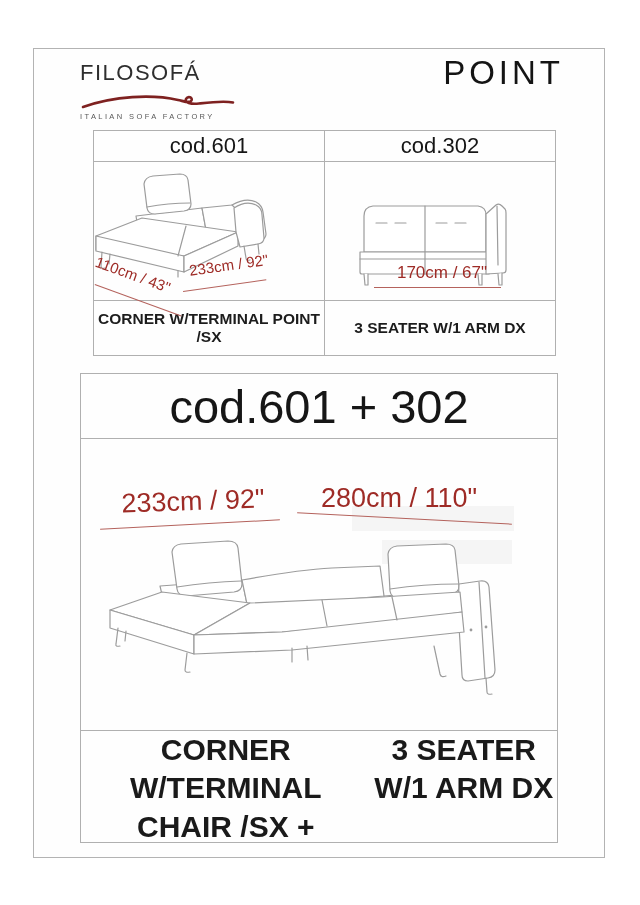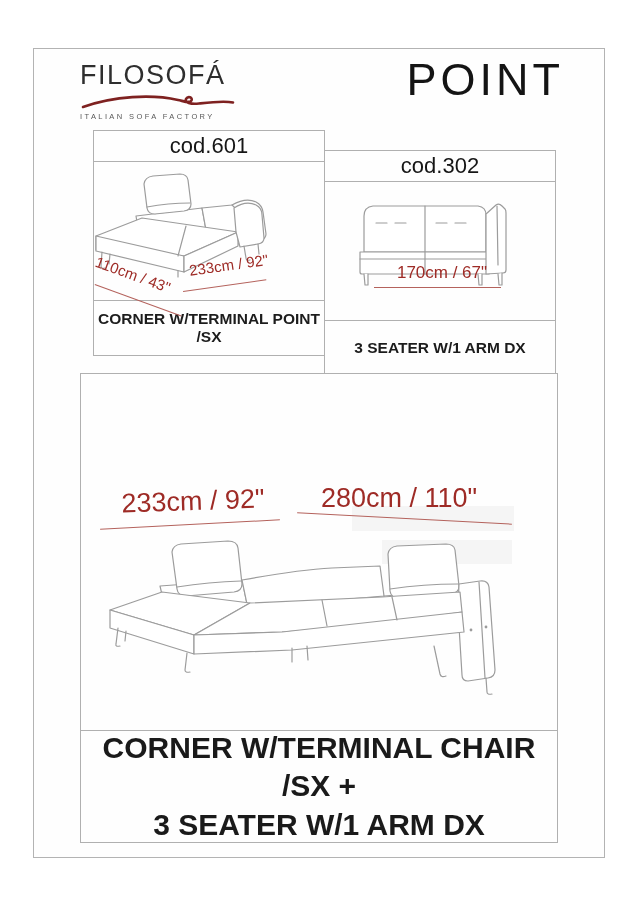--- a/index.html
+++ b/index.html
@@ -7,40 +7,40 @@
     position:relative;width:640px;height:905px;background:#ffffff;
     font-family:"Liberation Sans",sans-serif;overflow:hidden;
   }
   .frame{
     position:absolute;left:33px;top:48px;width:572px;height:810px;
     box-sizing:border-box;border:1px solid #b3b3b3;background:#fefefe;
   }
   
   .logo-wrap{position:absolute;left:80px;top:60px;width:158px;}
   .logo-name{
-    font-size:27px;letter-spacing:1.5px;color:#2e2e2e;font-weight:400;
+    font-size:22px;letter-spacing:1.5px;color:#2e2e2e;font-weight:400;
     white-space:nowrap;
   }
   .logo-swoosh{position:absolute;left:0px;top:32px;width:156px;height:20px;}
   .logo-tagline{
     position:absolute;left:0px;top:52px;width:156px;text-align:left;
     font-size:7.5px;letter-spacing:2.4px;color:#585858;white-space:nowrap;
   }
   .product-title{
     position:absolute;top:54px;right:76px;
-    font-size:45px;letter-spacing:4px;color:#141414;font-weight:400;
+    font-size:33px;letter-spacing:4px;color:#141414;font-weight:400;
     white-space:nowrap;
   }
   
   .box{
     position:absolute;box-sizing:border-box;border:1px solid #b0b0b0;
     background:#fefefe;
   }
   .box-601{left:93px;top:130px;width:232px;height:226px;}
-  .box-302{left:324px;top:130px;width:232px;height:226px;margin-top:20px;}
+  .box-302{left:324px;top:130px;width:232px;height:226px;}
   .box-combo{left:80px;top:373px;width:478px;height:470px;}
   .mod-header{
     position:absolute;left:0;top:0;right:0;height:31px;
     box-sizing:border-box;border-bottom:1px solid #b0b0b0;
     display:flex;align-items:center;justify-content:center;
     font-size:22px;color:#161616;
   }
   .mod-label{
     position:absolute;left:0;bottom:0;right:0;height:55px;
     box-sizing:border-box;border-top:1px solid #b0b0b0;
@@ -49,21 +49,21 @@
   }
   .combo-header{
     position:absolute;left:0;top:0;right:0;height:65px;
     box-sizing:border-box;border-bottom:1px solid #b0b0b0;
     display:flex;align-items:center;justify-content:center;
     font-size:47px;color:#161616;
   }
   .combo-label{
     position:absolute;left:0;bottom:0;right:0;height:112px;
     box-sizing:border-box;border-top:1px solid #b0b0b0;
-    display:flex;flex-direction:column;justify-content:center;
+    display:flex;justify-content:center;
     font-size:30px;font-weight:700;color:#1a1a1a;text-align:center;line-height:1.28;
   }
   
   .dim{
     position:absolute;color:#9e2b26;white-space:nowrap;text-align:center;
   }
   .dim-sm{font-size:15px;}
   .dim-md{font-size:17px;}
   .dim-lg{font-size:27px;}
   .dim-line{position:absolute;border-top:1px solid #b4625c;height:0;}
@@ -149,20 +149,21 @@
     <g>
       <path d="M14 84 L15 95 L18 95 L18 84"></path>
       <path d="M128 84 L129 95 L132 95 L132 84"></path>
       <path d="M148 84 L149 95 L152 95 L152 83"></path>
     </g>
   </svg>
   <span class="dim dim-md" style="left:377px;top:263px;width:130px;">170cm / 67"</span>
   <div class="dim-line" style="left:374px;top:287px;width:127px;"></div>
 
   <div class="box box-combo">
+    <div class="combo-header">cod.601 + 302</div>
     <div class="combo-label">
       <div>CORNER W/TERMINAL CHAIR /SX +</div>
       <div>3 SEATER W/1 ARM DX</div>
     </div>
   </div>
 
   <div class="smudge" style="left:352px;top:506px;width:162px;height:25px;"></div>
 
   <span class="dim dim-lg rotm2" style="left:112px;top:486px;width:162px;">233cm / 92"</span>
   <div class="dim-line rotm3" style="left:100px;top:524px;width:180px;"></div>

